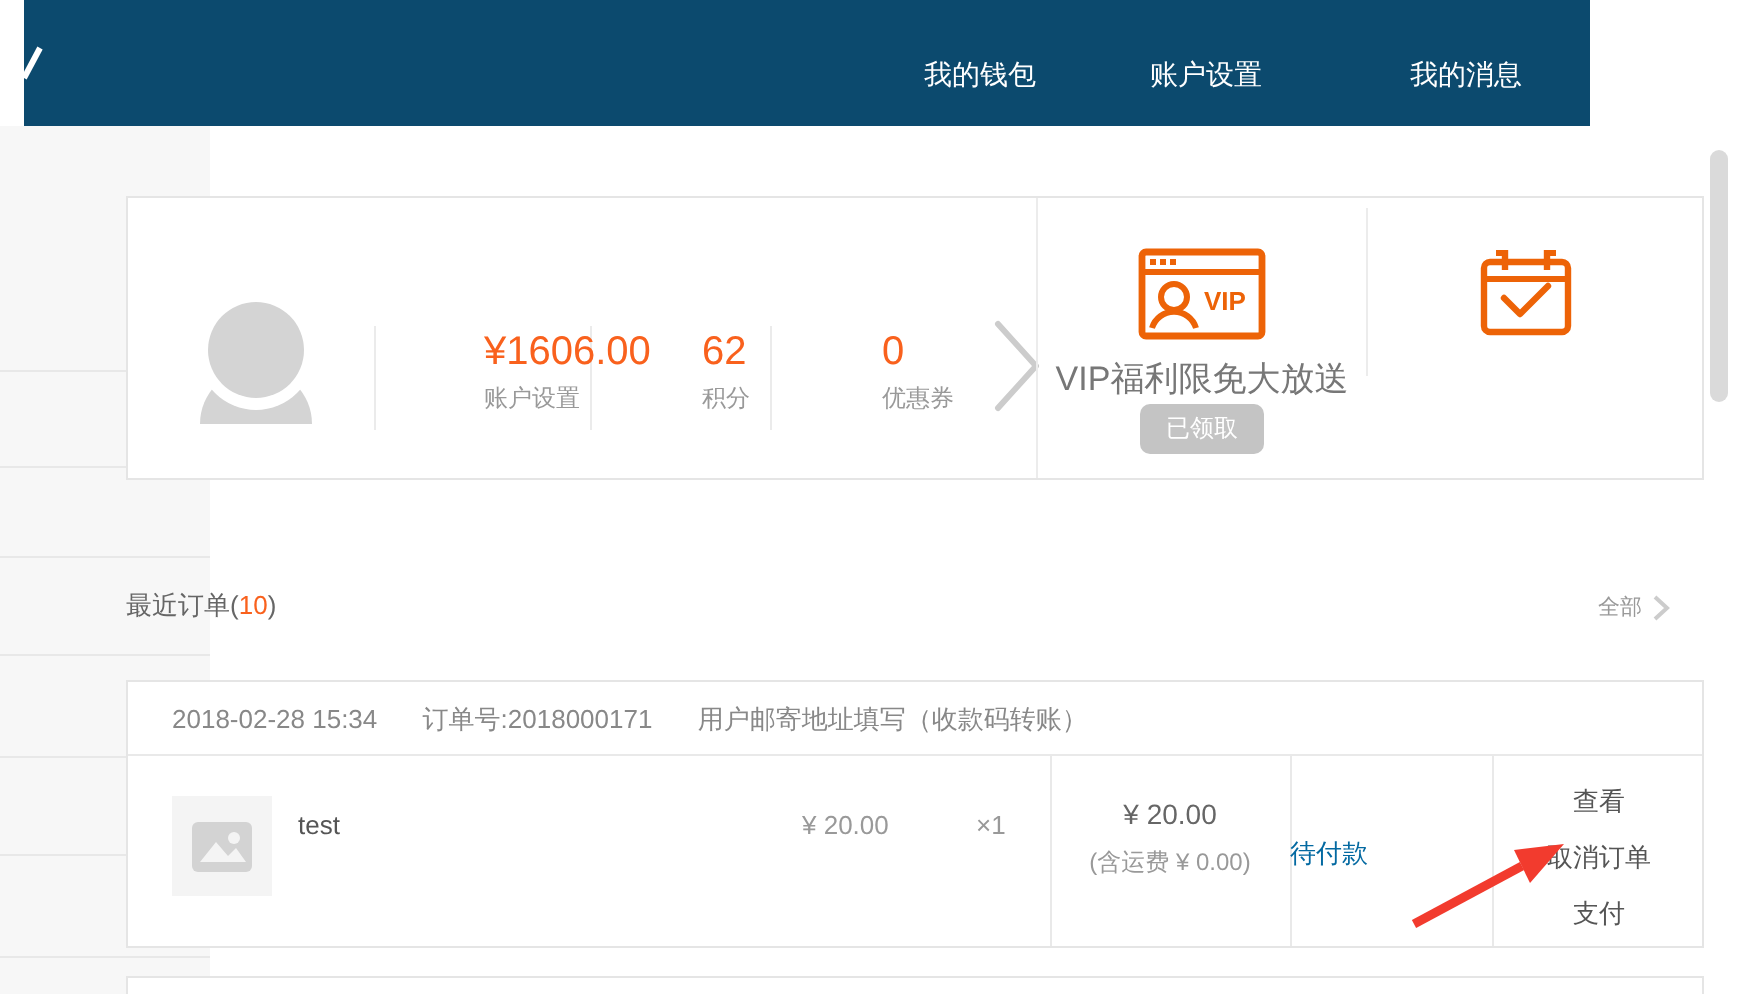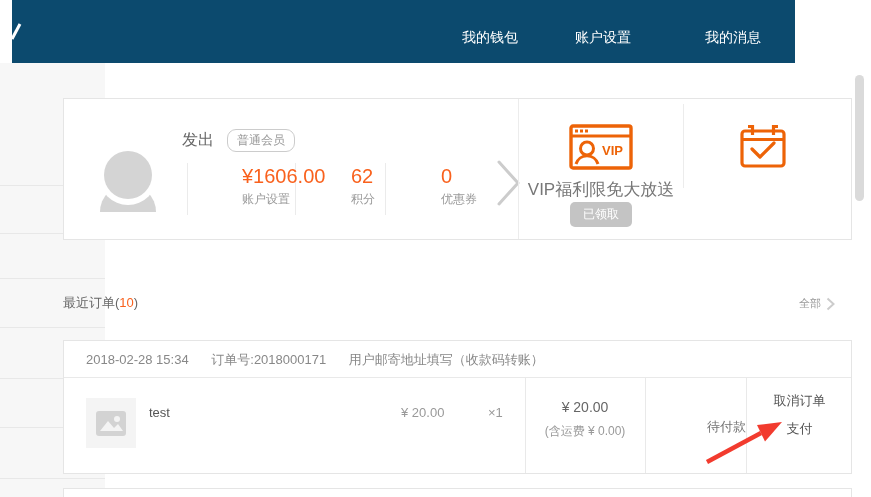--- a/index.html
+++ b/index.html
@@ -59,21 +59,21 @@
   .order-body { position: relative; height: 95px; }
   .cdiv { position: absolute; top: 0; bottom: 0; width: 0; border-left: 1px solid #e9e9e9; }
   .c1 { left: 461px; } .c2 { left: 581px; } .c3 { left: 682px; }
   .thumb-box { position: absolute; left: 22px; top: 20px; width: 50px; height: 50px; background: #f4f4f4; display: flex; align-items: center; justify-content: center; cursor: pointer; }
   .item-name { position: absolute; left: 85px; top: 27px; font-size: 13px; color: #555; cursor: pointer; }
   .item-price { position: absolute; left: 337px; top: 27px; font-size: 13px; color: #999; }
   .item-qty { position: absolute; left: 424px; top: 27px; font-size: 13px; color: #999; }
   .col-total { position: absolute; left: 461px; top: 21px; width: 120px; text-align: center; }
   .col-total .tt { font-size: 14px; color: #666; }
   .col-total .ship { font-size: 12px; color: #999; margin-top: 8px; }
-  .col-status { position: absolute; left: 581px; top: 40px; width: 101px; text-align: right; font-size: 13px; color: #737373; }
+  .col-status { position: absolute; left: 581px; top: 40px; width: 101px; text-align: left; font-size: 13px; color: #0369a1; }
   .col-actions { position: absolute; left: 682px; top: 9px; width: 107px; text-align: center; }
   .col-actions a { display: block; line-height: 28px; font-size: 13px; color: #555; text-decoration: none; cursor: pointer; }
 
   .annot-arrow { position: absolute; left: 695px; top: 410px; pointer-events: none; }
 
   .next-card-stub { position: absolute; left: 63px; top: 488px; width: 789px; height: 9px; background: #fff; border: 1px solid #e5e5e5; border-bottom: none; }
 </style>
 </head>
 <body>
 
@@ -105,24 +105,20 @@
   <div class="scroll-thumb"></div>
 
   <div class="user-card">
 
     <svg class="avatar" width="66" height="62" viewBox="0 0 66 62">
       <path d="M 5 62 A 28 28 0 0 1 61 62 Z" fill="#d4d4d4"></path>
       <circle cx="33" cy="26" r="29" fill="#ffffff"></circle>
       <circle cx="33" cy="25" r="24" fill="#d4d4d4"></circle>
     </svg>
 
-    <div class="uname-row">
-      <span class="uname">发出</span>
-      <span class="badge">普通会员</span>
-    </div>
 
     <div class="vdiv d1"></div>
     <div class="vdiv d2"></div>
     <div class="vdiv d3"></div>
 
     <div class="stat stat-balance">
       <div class="val">¥1606.00</div>
       <div class="lbl">账户设置</div>
     </div>
     <div class="stat stat-points">
@@ -200,20 +196,21 @@
       <span class="item-qty">×1</span>
 
       <div class="col-total">
         <div class="tt">¥ 20.00</div>
         <div class="ship">(含运费 ¥ 0.00)</div>
       </div>
 
       <div class="col-status">待付款</div>
 
       <div class="col-actions">
+        <a>查看</a>
         <a>取消订单</a>
         <a>支付</a>
       </div>
     </div>
   </div>
 
   <svg class="annot-arrow" width="100" height="58" viewBox="0 0 100 58">
     <line x1="12" y1="52" x2="66" y2="23" stroke="#F23B2E" stroke-width="4.5"></line>
     <polygon points="87,12 70,31.5 62,15" fill="#F23B2E"></polygon>
   </svg>

